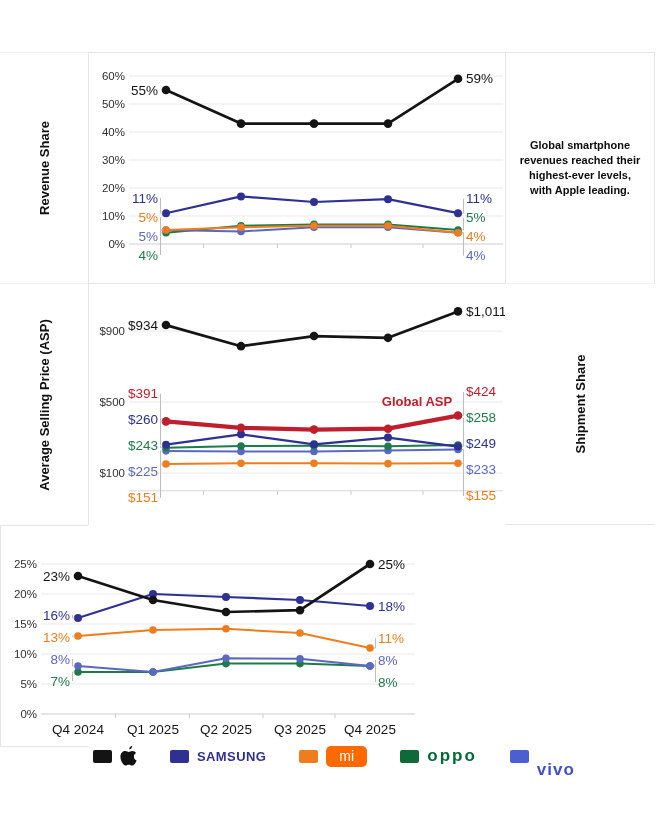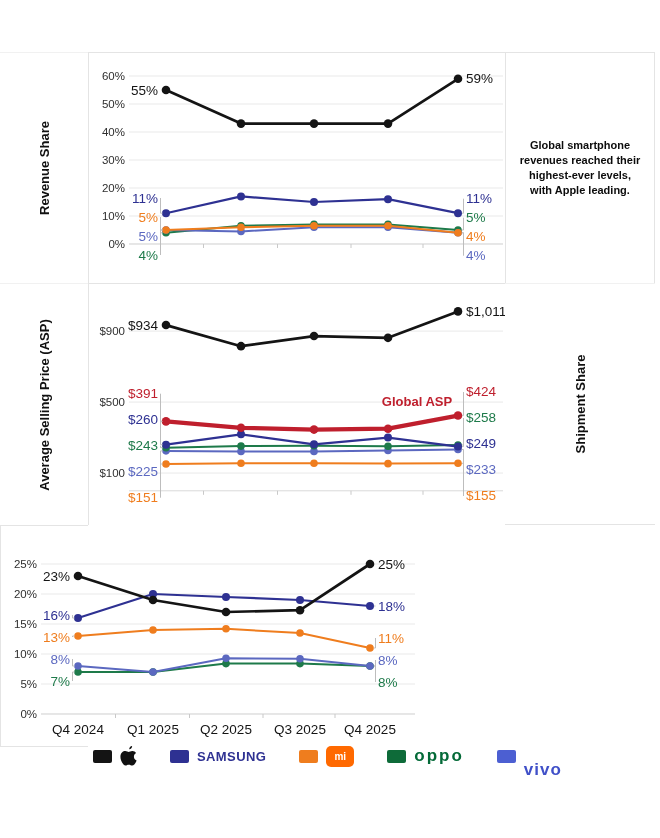--- a/index.html
+++ b/index.html
@@ -23,22 +23,22 @@
   .cat{font-size:13.5px;fill:#151515;}
   .ann{font-size:13px;font-weight:bold;}
   
   .legend{position:absolute;left:93px;top:732px;display:flex;align-items:center;gap:33px;}
   .lg-item{display:flex;align-items:center;gap:8px;}
   .sw{display:inline-block;width:19px;height:13px;border-radius:2px;background:#999;}
   .apple-logo{display:block;}
   .wm-samsung{font-weight:bold;font-size:13px;letter-spacing:.4px;}
   .wm-oppo{font-weight:bold;font-size:17px;letter-spacing:2px;}
   .wm-vivo{font-weight:bold;font-size:17px;letter-spacing:1px;margin-top:28px;}
-  .mi-badge{display:flex;align-items:center;justify-content:center;width:28px;height:21px;
-            border-radius:5px;color:#fff;font-weight:bold;font-size:10px;}
+  .mi-badge{display:flex;align-items:center;justify-content:center;width:41px;height:21px;
+            border-radius:5px;color:#fff;font-weight:normal;font-size:14px;}
 </style>
 </head>
 <body>
 
 <div class="page">
 
   <div class="grid">
 
     <div class="c-label">
       <div class="vlab">Revenue Share</div>

